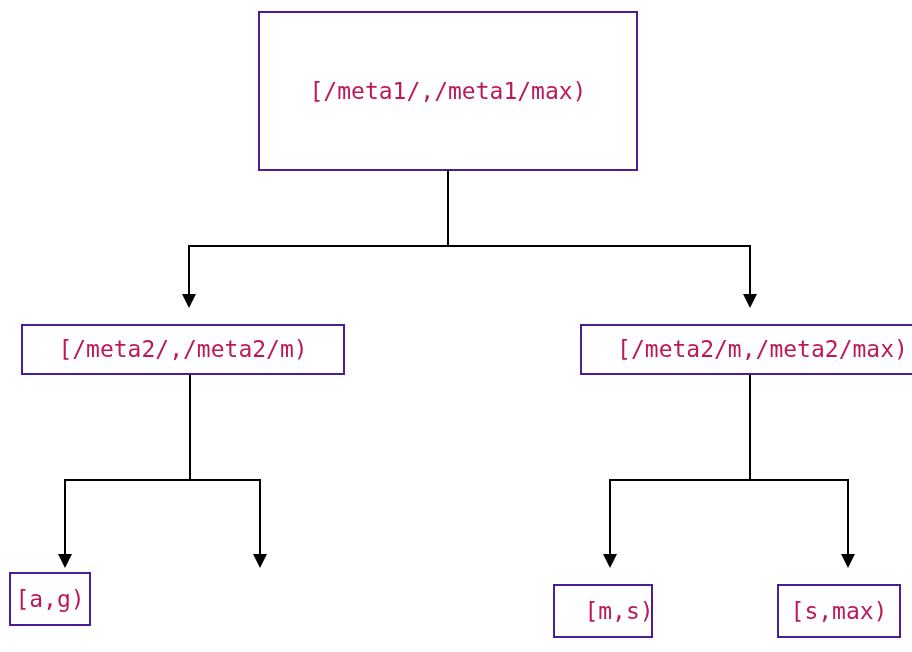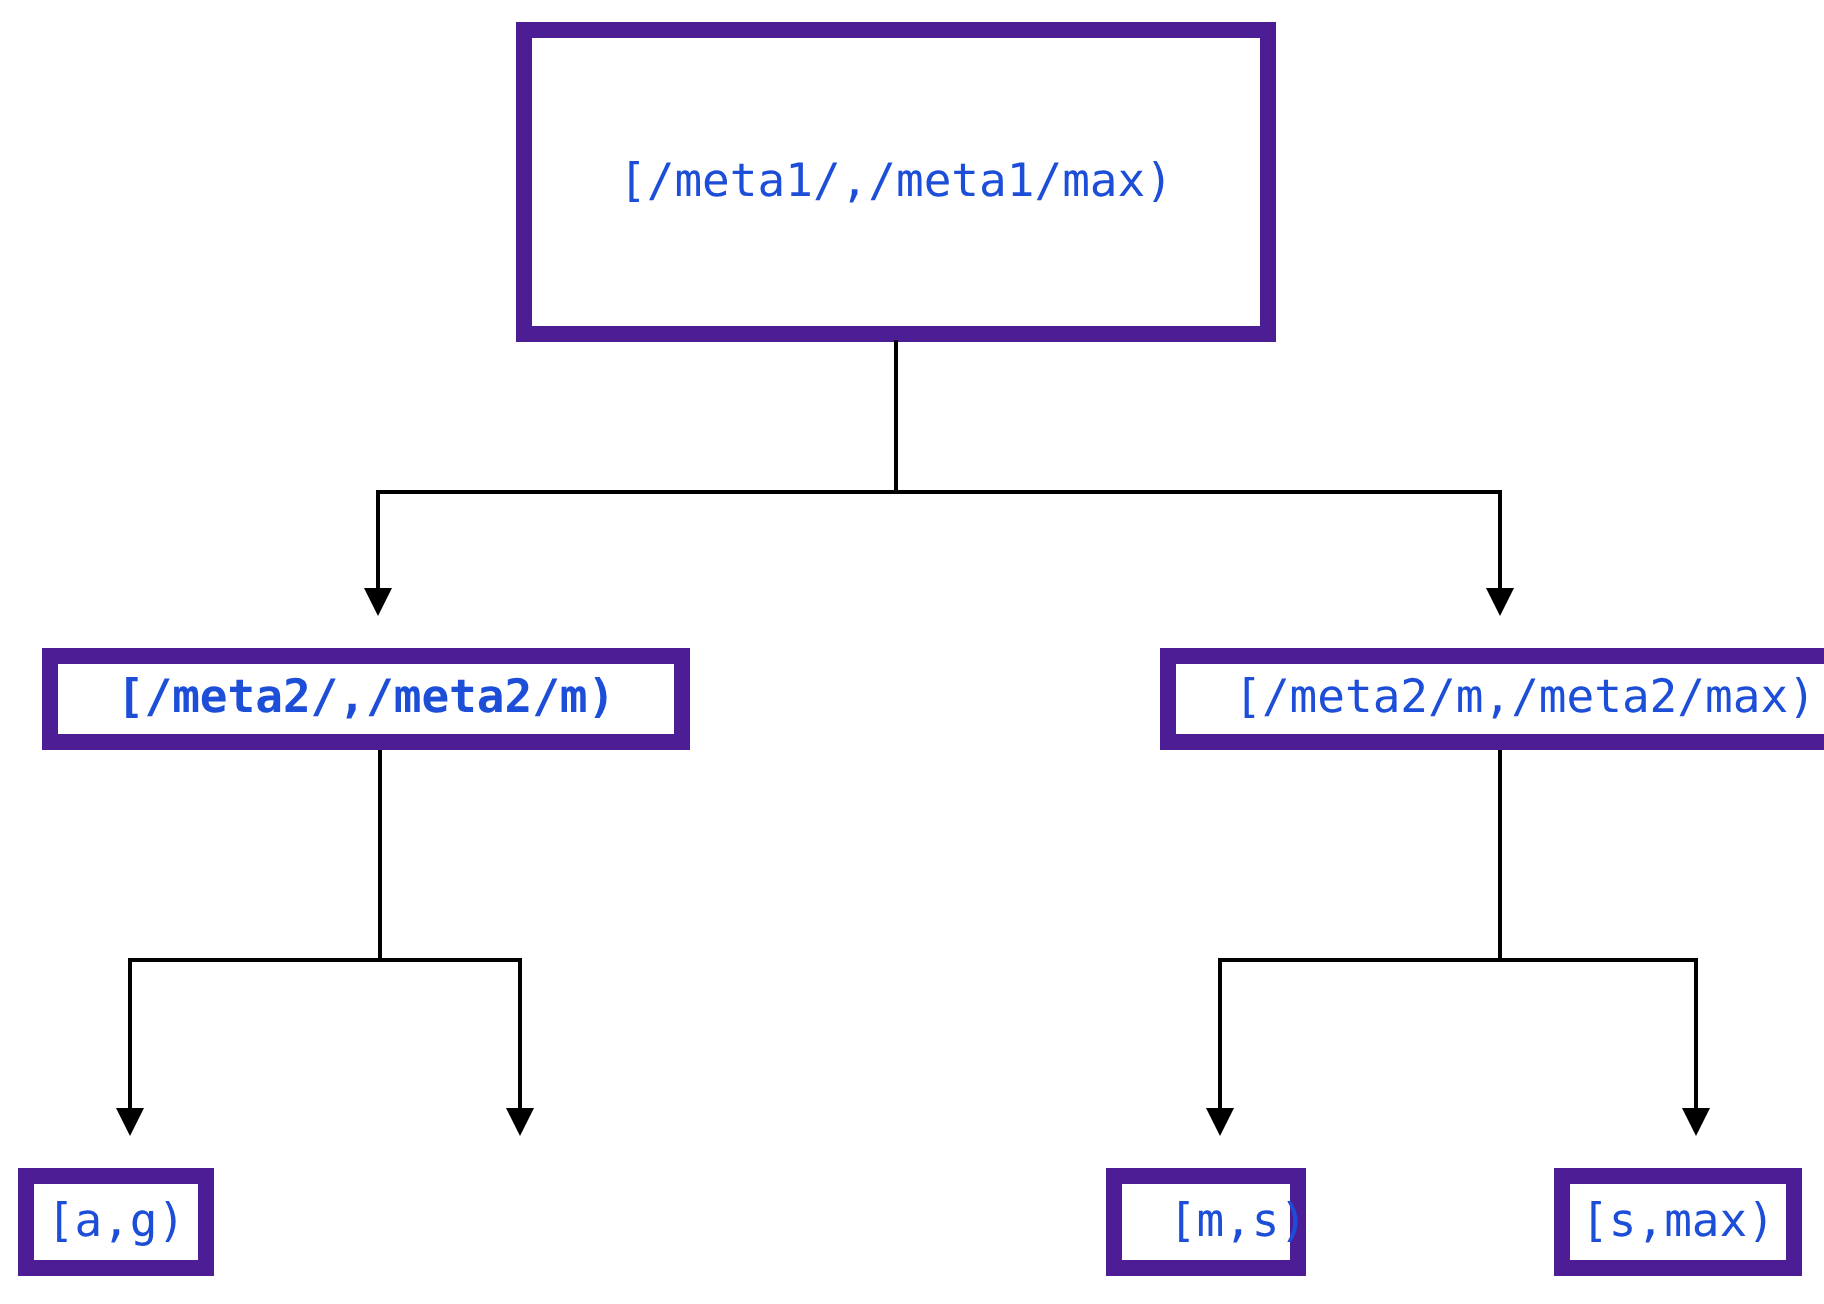--- a/index.html
+++ b/index.html
@@ -11,26 +11,26 @@
     position: relative;
     width: 912px;
     height: 652px;
     background: #ffffff;
     overflow: hidden;
     font-family: "DejaVu Sans Mono", "Liberation Mono", monospace;
   }
   .node {
     position: absolute;
     box-sizing: border-box;
-    border: 8px solid #4c1d95;
+    border: 2px solid #4c1d95;
     background: #ffffff;
     display: flex;
     align-items: center;
     justify-content: center;
-    color: #1d4ed8;
+    color: #be185d;
     font-family: "DejaVu Sans Mono", "Liberation Mono", monospace;
     font-size: 23px;
     line-height: 1;
     letter-spacing: 0;
     white-space: nowrap;
   }
   .node-label {
     display: block;
   }
   
@@ -39,33 +39,32 @@
     top: 11px;
     width: 380px;
     height: 160px;
   }
   
   #node-l2-left {
     left: 21px;
     top: 324px;
     width: 324px;
     height: 51px;
-    font-weight: bold;
   }
   #node-l2-right {
     left: 580px;
     top: 324px;
     width: 365px;
     height: 51px;
   }
   
   #node-leaf-ag {
     left: 9px;
-    top: 584px;
-    width: 98px;
+    top: 572px;
+    width: 82px;
     height: 54px;
   }
   #node-leaf-gm {
     left: 204px;
     top: 584px;
     width: 98px;
     height: 54px;
   }
   #node-leaf-ms {
     left: 553px;

